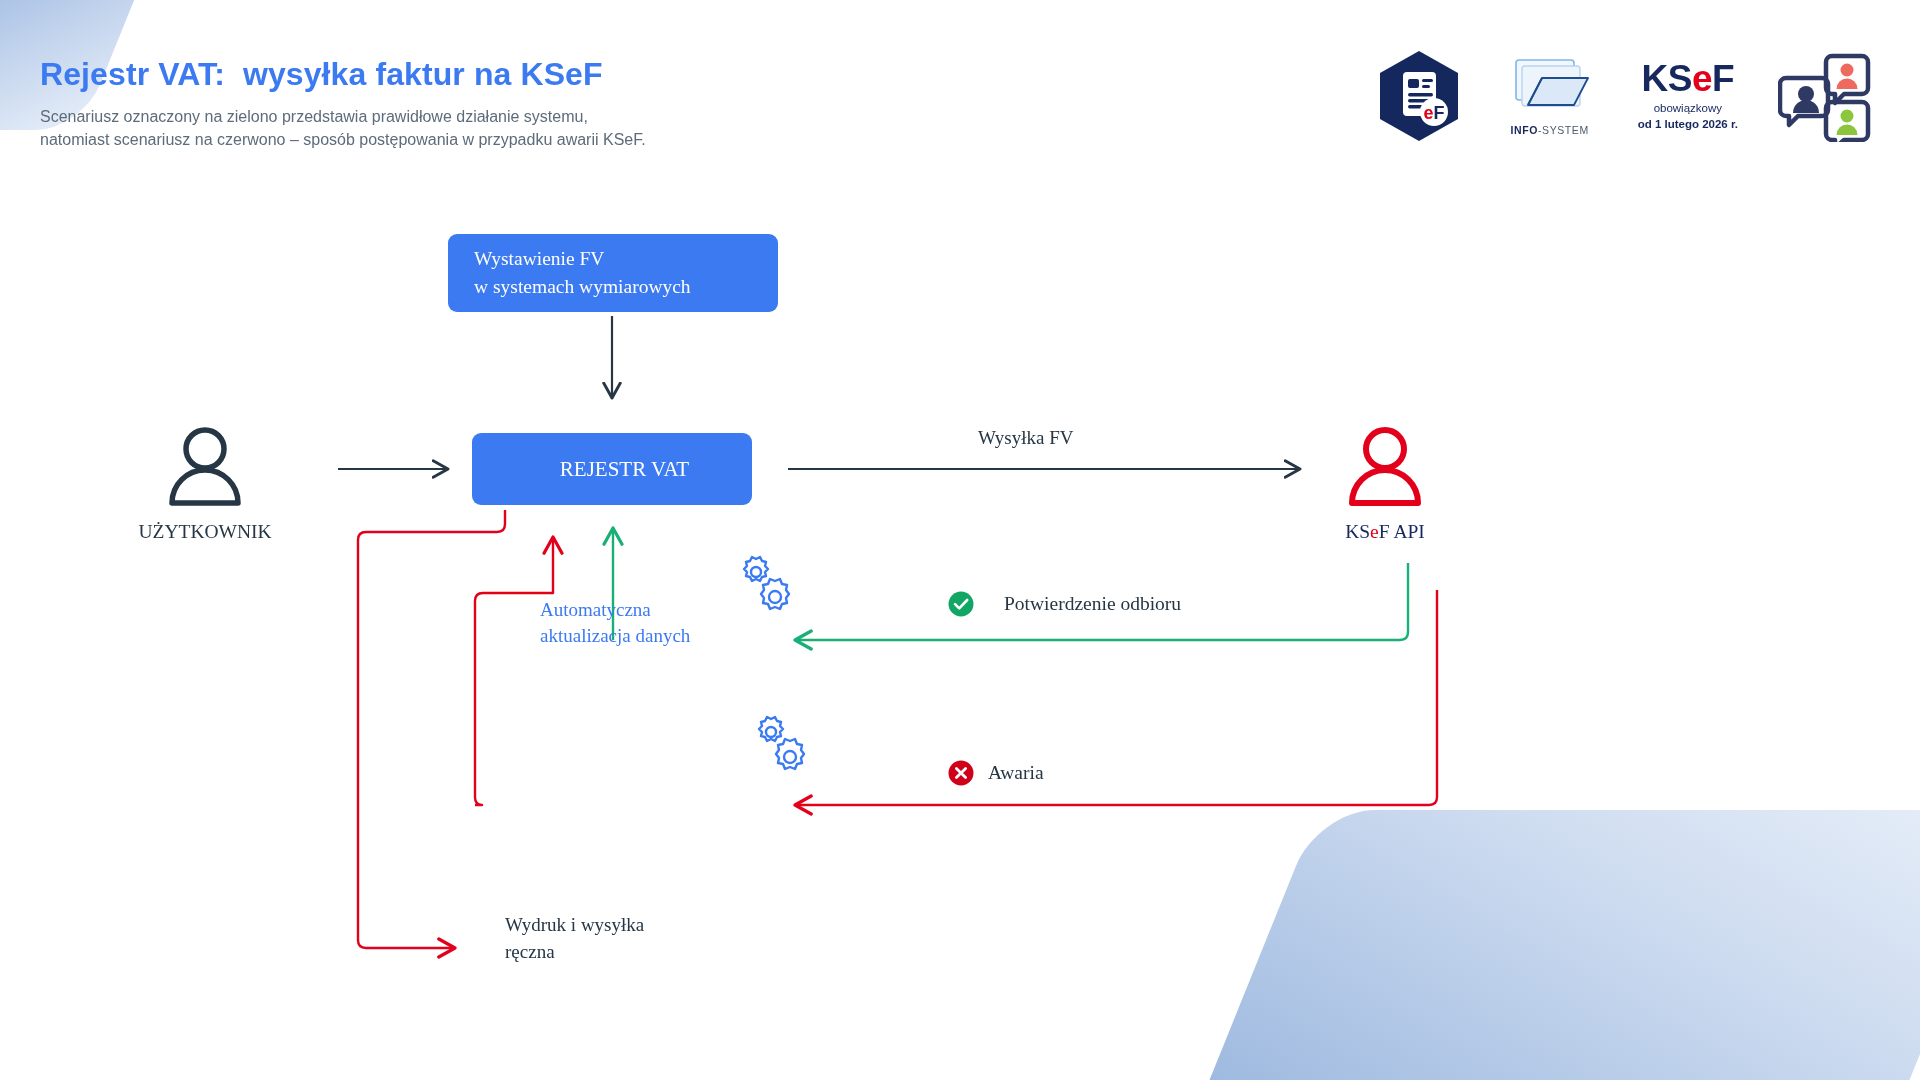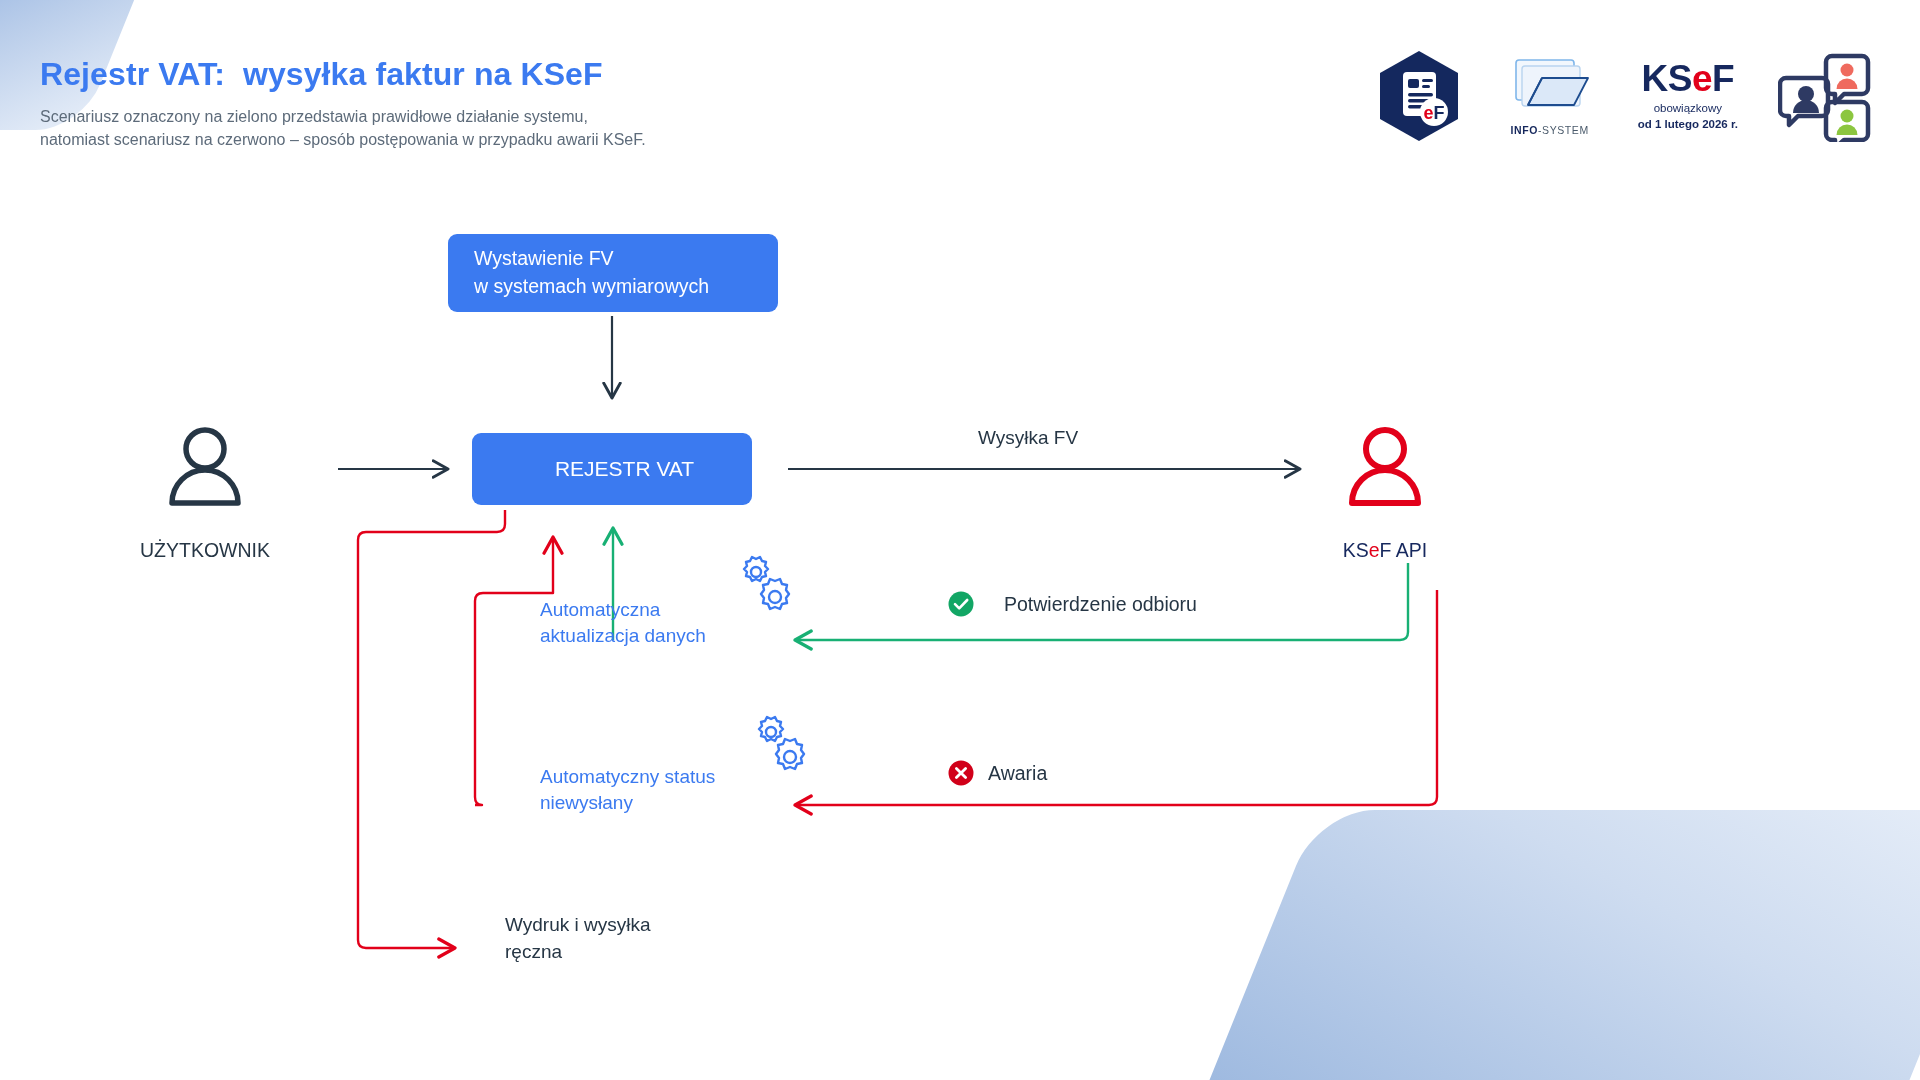--- a/index.html
+++ b/index.html
@@ -106,20 +106,21 @@
   }
   #logo-people { width: 96px; height: 92px; }
 
   
   #diagram {
     position: absolute;
     left: 0;
     top: 0;
     width: 1920px;
     height: 1080px;
+    font-family: Liberation Serif, serif;
   }
   #svg-lines {
     position: absolute;
     left: 0; top: 0;
     width: 1920px;
     height: 1080px;
   }
 
   .node-box {
     position: absolute;
@@ -152,21 +153,21 @@
 
   .actor {
     position: absolute;
     text-align: center;
   }
   #actor-uzytkownik { left: 120px; top: 425px; width: 170px; }
   #actor-ksef-api   { left: 1300px; top: 425px; width: 170px; }
   .actor-label {
     font-size: 19.5px;
     color: #263645;
-    margin-top: 28px;
+    margin-top: 10px;
     white-space: nowrap;
   }
   #ksef-api-label { color: #16285e; }
   #ksef-api-label .e { color: #e2001a; }
 
   .flow-label {
     position: absolute;
     font-size: 19px;
     color: #263645;
     white-space: pre-line;
@@ -319,22 +320,20 @@
       </svg>
       <div class="actor-label" id="ksef-api-label"><span>KS</span><span class="e">e</span><span>F API</span></div>
     </div>
 
     <div class="flow-label" id="label-wysylka-fv">Wysyłka FV</div>
     <div class="flow-label" id="label-wydruk">Wydruk i wysyłka
 ręczna</div>
 
     <div class="blue-note" id="note-auto-update">Automatyczna
 aktualizacja danych</div>
-    <div class="blue-note" id="note-auto-status">Automatyczny status
-niewysłany</div>
 
     <svg class="gears" id="gears-update" viewBox="0 0 68 66">
       <g fill="none" stroke="#3b7af0" stroke-width="2.4" stroke-linejoin="round">
         <path d="M22 4 l4 2 4-2 2 4 4 1 -1 4 3 3 -3 3 1 4 -4 1 -2 4 -4-2 -4 2 -2-4 -4-1 1-4 -3-3 3-3 -1-4 4-1 z"></path>
         <circle cx="26" cy="19" r="5"></circle>
         <path d="M40 26 l5 2 5-2 2 5 5 1 -1 5 3 4 -3 4 1 5 -5 1 -2 5 -5-2 -5 2 -2-5 -5-1 1-5 -3-4 3-4 -1-5 5-1 z"></path>
         <circle cx="45" cy="44" r="6"></circle>
       </g>
     </svg>
 

